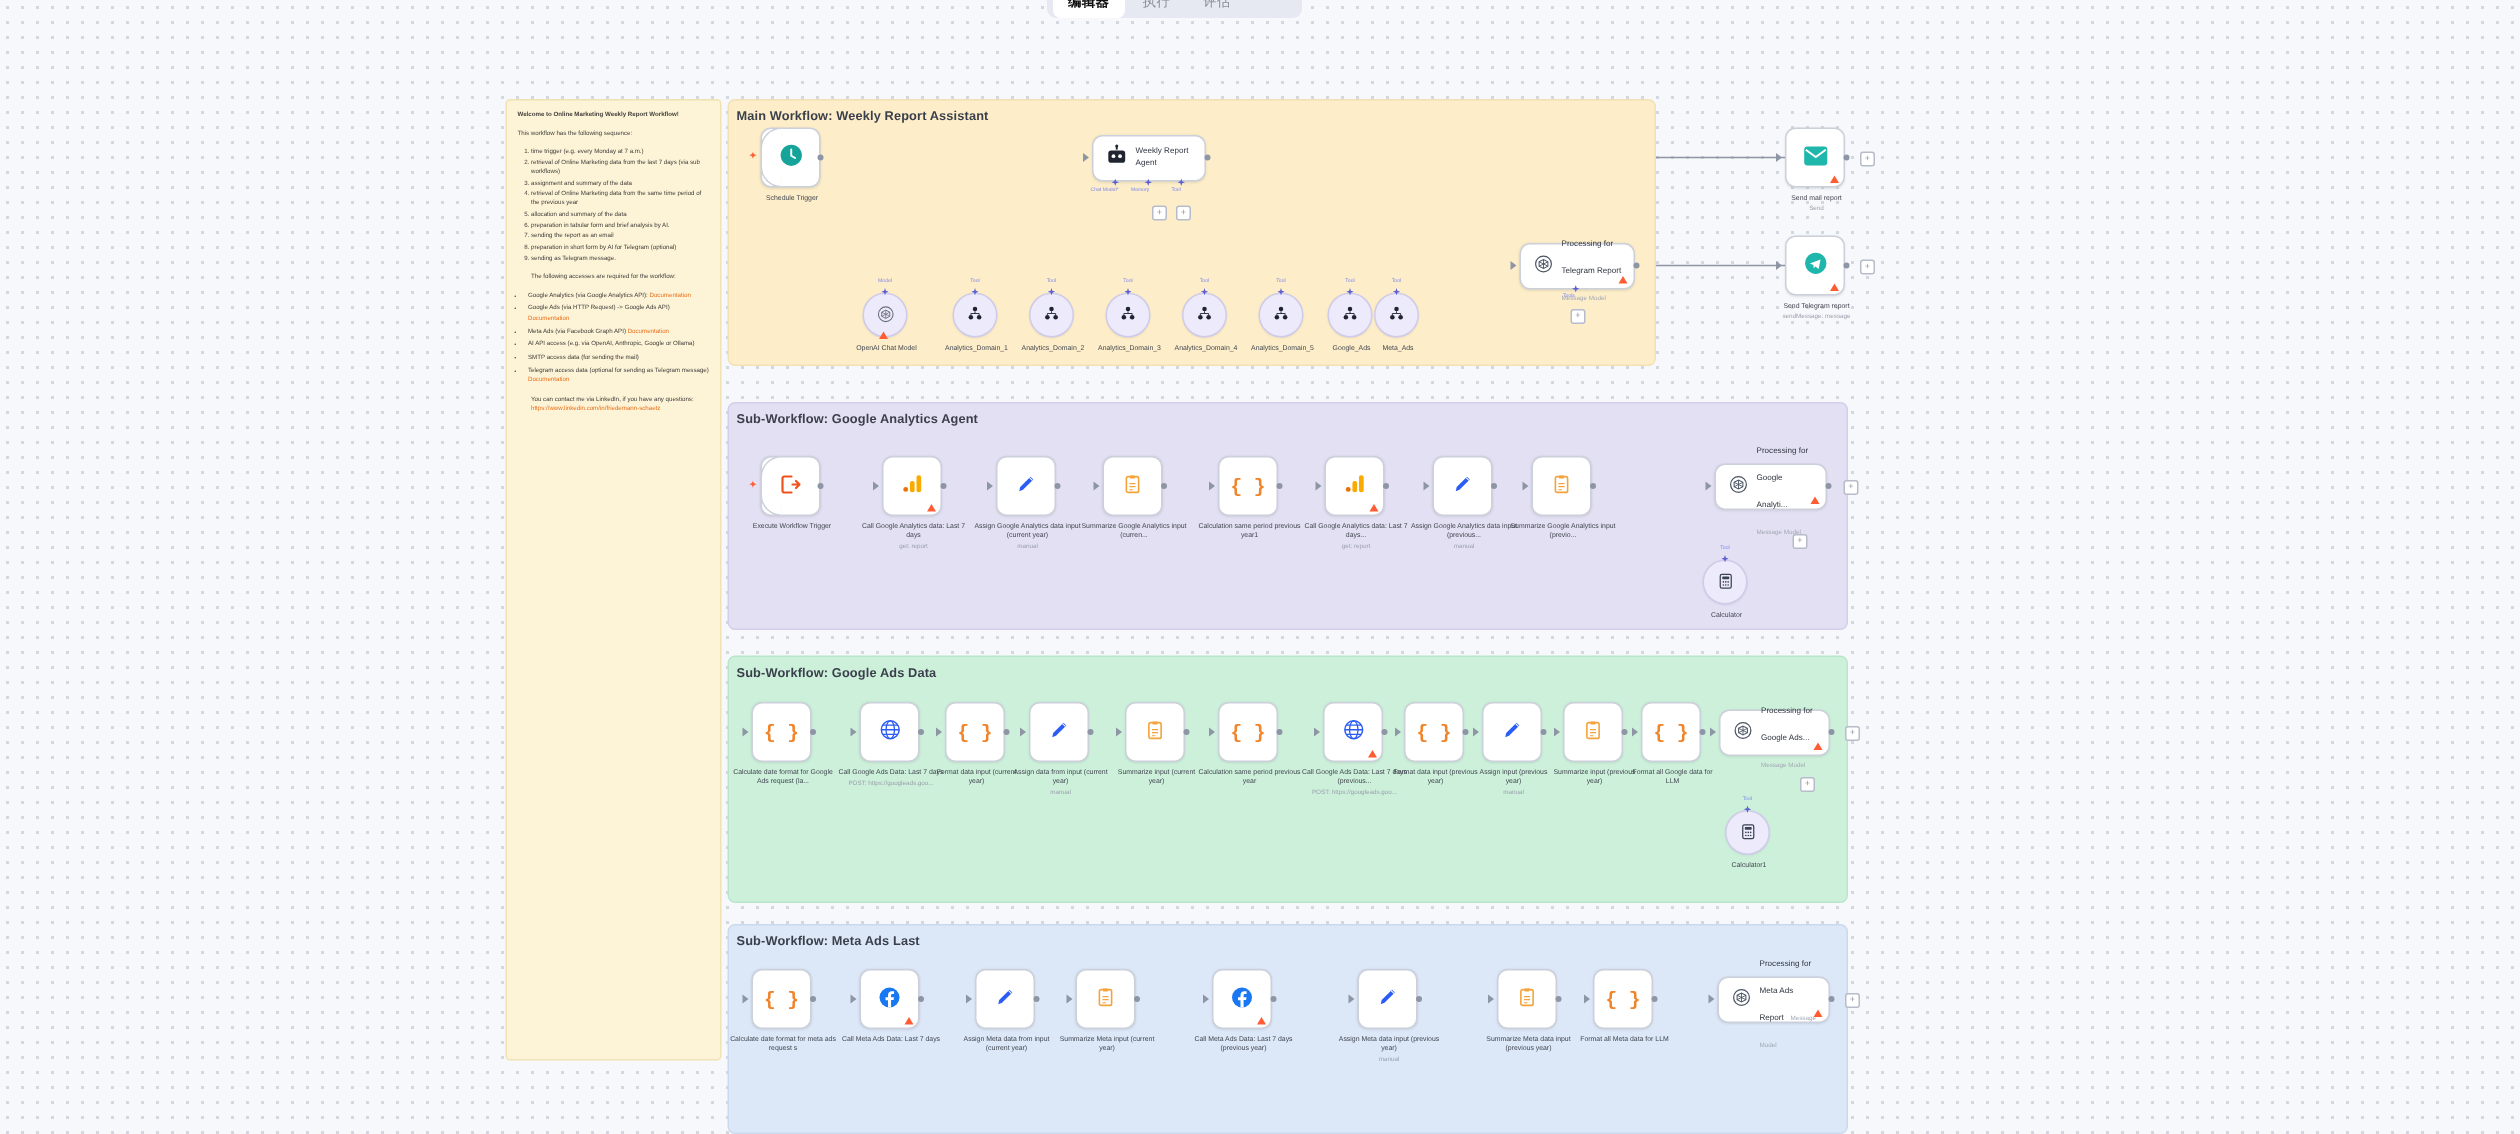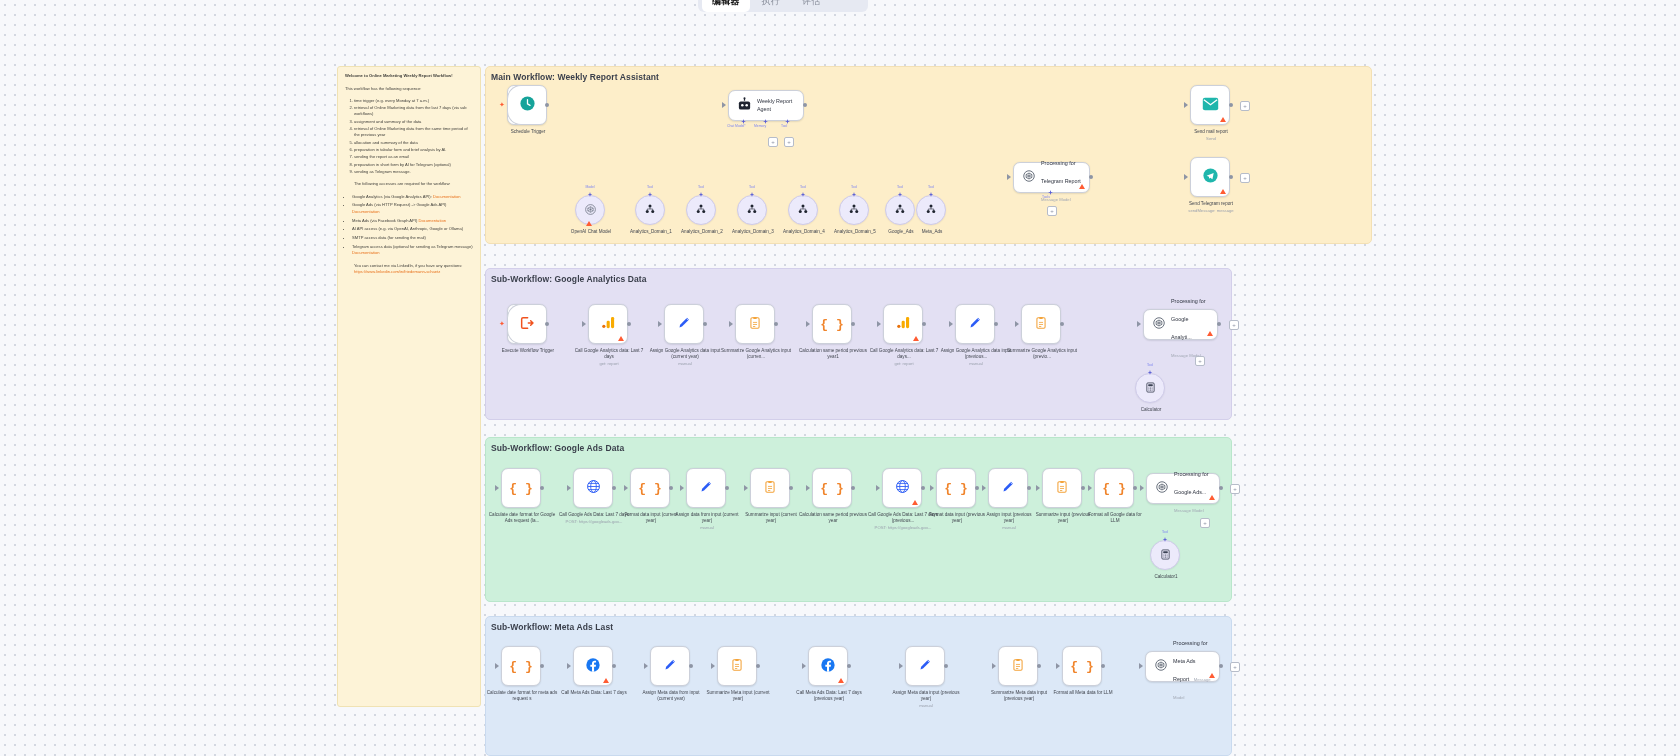--- a/index.html
+++ b/index.html
@@ -44,21 +44,21 @@
   .sticky ul li{font-size:4.1px;color:#42413c;line-height:1.55;margin-bottom:2.5px;}
   .sticky .ind{margin-left:9px;}
   .lnk{color:#e8711b;text-decoration:none;}
 
   
   .panel{position:absolute;border-radius:5px;box-sizing:border-box;}
   .panel .ptitle{
     position:absolute;left:5px;top:5px;font-size:8.5px;font-weight:700;color:#3a3f4b;
     letter-spacing:.1px;
   }
-  .p-main{left:485px;top:66px;width:887px;height:178px;background:#fdeec9;border:1px solid #f3e0b4;}
+  .p-main{left:485px;top:66px;width:619px;height:178px;background:#fdeec9;border:1px solid #f3e0b4;}
   .p-ga{left:485px;top:268px;width:747px;height:152px;background:#e3e0f3;border:1px solid #d3cfea;}
   .p-ads{left:485px;top:437px;width:747px;height:165px;background:#cdf0db;border:1px solid #b9e6cb;text-align:right;}
   .p-meta{left:485px;top:616px;width:747px;height:140px;background:#dce8f7;border:1px solid #c9daef;}
 
   
   .node{
     position:absolute;width:40px;height:40px;background:#fff;border:1px solid #ccd0da;
     border-radius:7px;box-sizing:border-box;display:flex;align-items:center;justify-content:center;
     box-shadow:0 0.5px 1.5px rgba(20,25,40,.10);
   }
@@ -213,21 +213,21 @@
   <path class="sol" d="M848,666 L905,666"></path>
   <path class="sol" d="M945,666 L998,666"></path>
   <path class="sol" d="M1038,666 L1062,666"></path>
   <path class="sol" d="M1102,666 L1145,666"></path>
 </svg>
 
 <div class="panel p-main">
   <div class="ptitle">Main Workflow: Weekly Report Assistant</div>
 </div>
 <div class="panel p-ga">
-  <div class="ptitle">Sub-Workflow: Google Analytics Data</div>
+  <div class="ptitle">Sub-Workflow: Google Analytics Agent</div>
 </div>
 <div class="panel p-ads">
   <div class="ptitle">Sub-Workflow: Google Ads Data</div>
 </div>
 <div class="panel p-meta">
   <div class="ptitle">Sub-Workflow: Meta Ads Last</div>
 </div>
 
 <div class="startmark" style="left:499px;top:101px;">✦</div>
 

